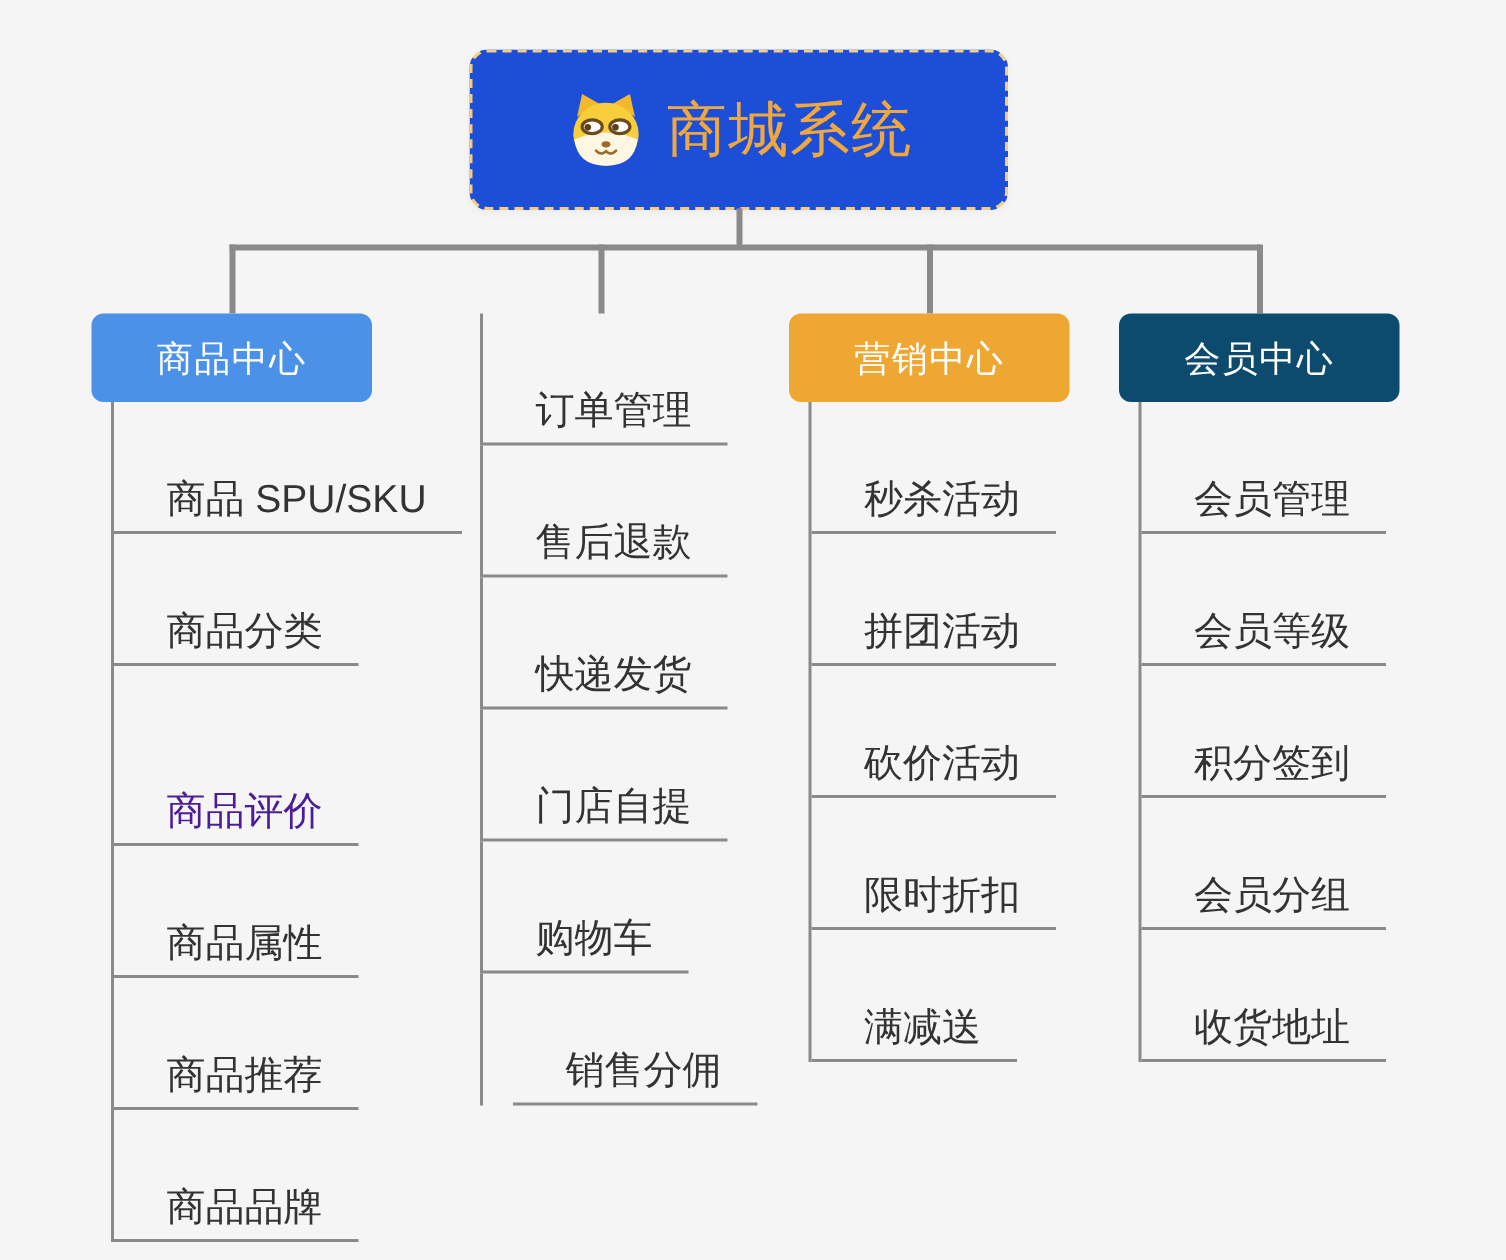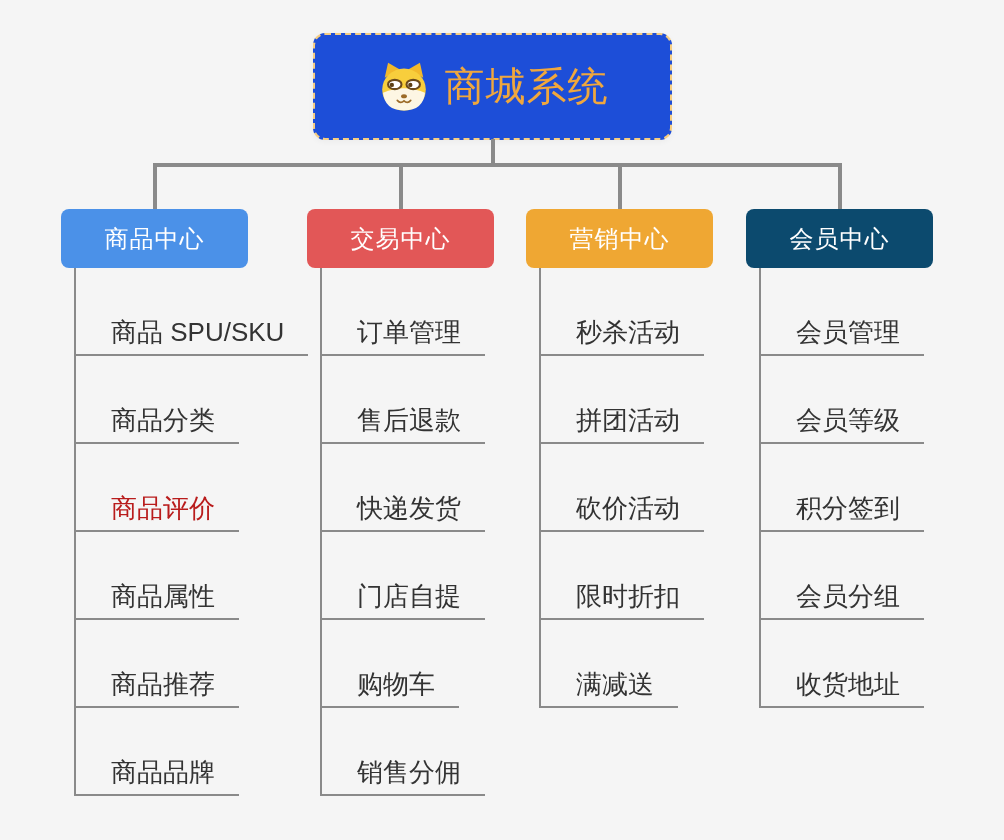--- a/index.html
+++ b/index.html
@@ -107,38 +107,35 @@
   <div class="conn conn-hbar"></div>
 
 <div class="conn conn-drop" style="left: 152.5px; background: rgb(138, 138, 138);"></div>
     <div class="column" style="left: 61px;">
       <div class="branch-box" style="background: rgb(75, 145, 232);">
         <span>商品中心</span>
       </div>
       <div class="children">
         <div class="child" style="border-left-color: rgb(138, 138, 138);"><span class="child-label" style="border-bottom-color: rgb(138, 138, 138); color: rgb(51, 51, 51);">商品 SPU/SKU</span></div>
         <div class="child" style="border-left-color: rgb(138, 138, 138);"><span class="child-label" style="border-bottom-color: rgb(138, 138, 138); color: rgb(51, 51, 51);">商品分类</span></div>
-        <div class="child" style="border-left-color: rgb(138, 138, 138);"><span class="child-label" style="border-bottom-color: rgb(138, 138, 138); color: #b91c1c;">商品评价</span></div>
+        <div class="child" style="border-left-color: rgb(138, 138, 138);"><span class="child-label" style="border-bottom-color: rgb(138, 138, 138); color: #4c1d95; margin-top: 32px;">商品评价</span></div>
         <div class="child" style="border-left-color: rgb(138, 138, 138);"><span class="child-label" style="border-bottom-color: rgb(138, 138, 138); color: rgb(51, 51, 51);">商品属性</span></div>
         <div class="child" style="border-left-color: rgb(138, 138, 138);"><span class="child-label" style="border-bottom-color: rgb(138, 138, 138); color: rgb(51, 51, 51);">商品推荐</span></div>
         <div class="child" style="border-left-color: rgb(138, 138, 138);"><span class="child-label" style="border-bottom-color: rgb(138, 138, 138); color: rgb(51, 51, 51);">商品品牌</span></div>
       </div>
     </div>
     <div class="conn conn-drop" style="left: 398.5px; background: rgb(138, 138, 138);"></div>
     <div class="column" style="left: 307px;">
-      <div class="branch-box" style="background: rgb(226, 87, 87);">
-        <span>交易中心</span>
-      </div>
       <div class="children">
         <div class="child" style="border-left-color: rgb(138, 138, 138);"><span class="child-label" style="border-bottom-color: rgb(138, 138, 138); color: rgb(51, 51, 51);">订单管理</span></div>
         <div class="child" style="border-left-color: rgb(138, 138, 138);"><span class="child-label" style="border-bottom-color: rgb(138, 138, 138); color: rgb(51, 51, 51);">售后退款</span></div>
         <div class="child" style="border-left-color: rgb(138, 138, 138);"><span class="child-label" style="border-bottom-color: rgb(138, 138, 138); color: rgb(51, 51, 51);">快递发货</span></div>
         <div class="child" style="border-left-color: rgb(138, 138, 138);"><span class="child-label" style="border-bottom-color: rgb(138, 138, 138); color: rgb(51, 51, 51);">门店自提</span></div>
         <div class="child" style="border-left-color: rgb(138, 138, 138);"><span class="child-label" style="border-bottom-color: rgb(138, 138, 138); color: rgb(51, 51, 51);">购物车</span></div>
-        <div class="child" style="border-left-color: rgb(138, 138, 138);"><span class="child-label" style="border-bottom-color: rgb(138, 138, 138); color: rgb(51, 51, 51);">销售分佣</span></div>
+        <div class="child" style="border-left-color: rgb(138, 138, 138); padding-left: 20px;"><span class="child-label" style="border-bottom-color: rgb(138, 138, 138); color: rgb(51, 51, 51);">销售分佣</span></div>
       </div>
     </div>
     <div class="conn conn-drop" style="left: 617.5px; background: rgb(138, 138, 138);"></div>
     <div class="column" style="left: 526px;">
       <div class="branch-box" style="background: rgb(239, 167, 51);">
         <span>营销中心</span>
       </div>
       <div class="children">
         <div class="child" style="border-left-color: rgb(138, 138, 138);"><span class="child-label" style="border-bottom-color: rgb(138, 138, 138); color: rgb(51, 51, 51);">秒杀活动</span></div>
         <div class="child" style="border-left-color: rgb(138, 138, 138);"><span class="child-label" style="border-bottom-color: rgb(138, 138, 138); color: rgb(51, 51, 51);">拼团活动</span></div>

